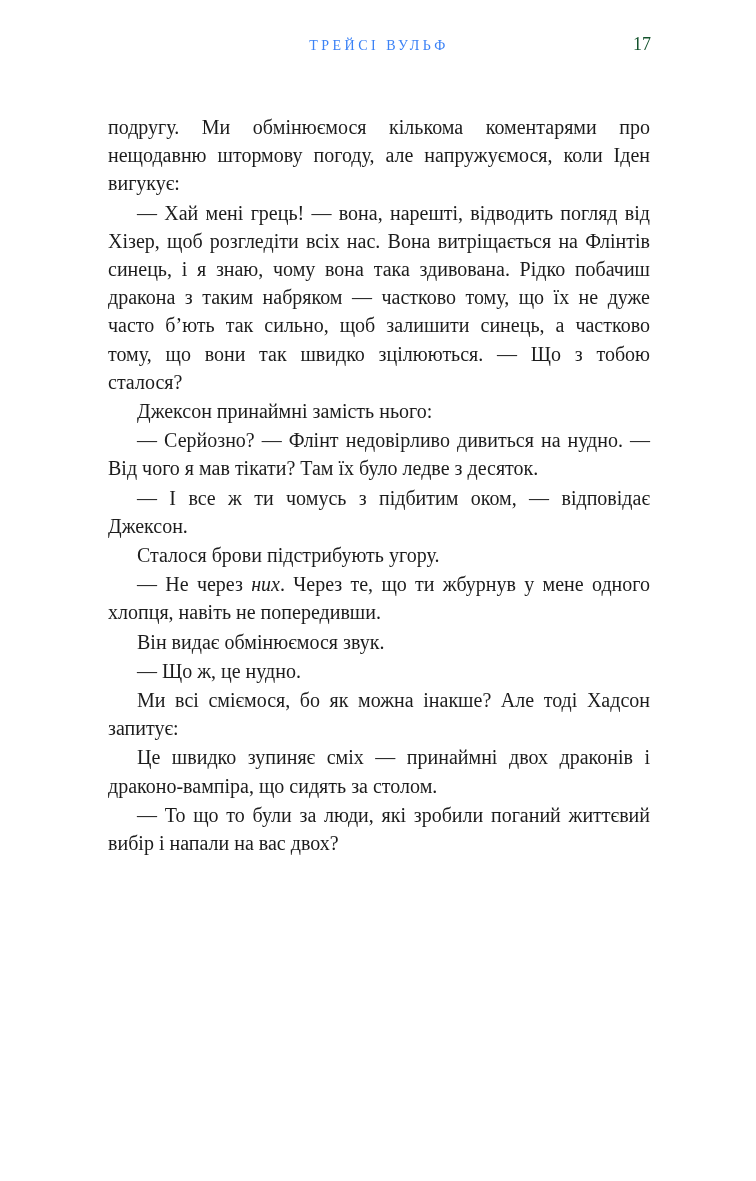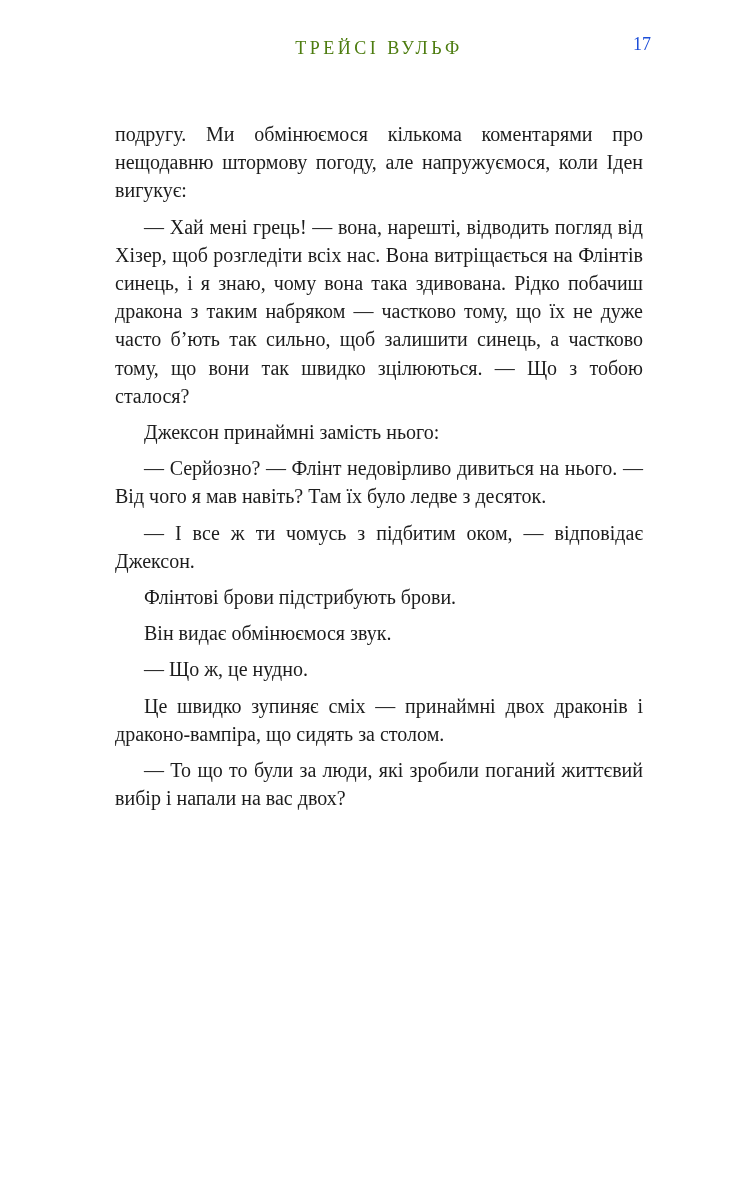--- a/index.html
+++ b/index.html
@@ -28,43 +28,43 @@
     left: 107px;
     width: 544px;
     height: 22px;
   }
   .running-title {
     position: absolute;
     left: 0;
     right: 0;
     top: 0;
     text-align: center;
-    font-size: 18px;
+    font-size: 14px;
     letter-spacing: 3.5px;
-    color: #4d7c0f;
+    color: #3b82f6;
     text-transform: uppercase;
   }
   .page-number {
     position: absolute;
     right: 0;
     top: -4px;
     font-size: 18px;
-    color: #1d4ed8;
+    color: #14532d;
   }
   .text-block {
     position: absolute;
     top: 112px;
     left: 107px;
     width: 544px;
     font-size: 20px;
     line-height: 28.2px;
     text-align: justify;
   }
   p.para {
-    margin: 8px;
+    margin: 1px;
     padding: 0;
     font-family: Liberation Serif, serif;
   }
   p.para.indent {
     text-indent: 29px;
   }
   p.para em {
     font-style: italic;
   }
 </style>
@@ -73,21 +73,23 @@
 
 <div class="page">
   <header class="running-head">
     <span class="running-title">ТРЕЙСІ ВУЛЬФ</span>
     <span class="page-number">17</span>
   </header>
   <main class="text-block">
       <p class="para"><span>подругу. Ми обмінюємося кількома коментарями про нещодавню штормову погоду, але напружуємося, коли Іден вигукує:</span></p>
       <p class="para indent"><span>— Хай мені грець! — вона, нарешті, відводить погляд від Хізер, щоб розгледіти всіх нас. Вона витріщається на Флінтів синець, і я знаю, чому вона така здивована. Рідко побачиш дракона з таким набряком — частково тому, що їх не дуже часто бʼють так сильно, щоб залишити синець, а частково тому, що вони так швидко зцілюються. — Що з тобою сталося?</span></p>
       <p class="para indent"><span>Джексон принаймні замість нього:</span></p>
-      <p class="para indent"><span>— Серйозно? — Флінт недовірливо дивиться на нього. — Від чого я мав навіть? Там їх було ледве з десяток.</span></p>
+      <p class="para indent"><span>— Серйозно? — Флінт недовірливо дивиться на нудно. — Від чого я мав тікати? Там їх було ледве з десяток.</span></p>
       <p class="para indent"><span>— І все ж ти чомусь з підбитим оком, — відповідає Джексон.</span></p>
-      <p class="para indent"><span>Флінтові брови підстрибують брови.</span></p>
+      <p class="para indent"><span>Сталося брови підстрибують угору.</span></p>
+      <p class="para indent"><span>— Не через </span><em>них</em><span>. Через те, що ти жбурнув у мене одного хлопця, навіть не попередивши.</span></p>
       <p class="para indent"><span>Він видає обмінюємося звук.</span></p>
       <p class="para indent"><span>— Що ж, це нудно.</span></p>
+      <p class="para indent"><span>Ми всі сміємося, бо як можна інакше? Але тоді Хадсон запитує:</span></p>
       <p class="para indent"><span>Це швидко зупиняє сміх — принаймні двох драконів і драконо-вампіра, що сидять за столом.</span></p>
       <p class="para indent"><span>— То що то були за люди, які зробили поганий життєвий вибір і напали на вас двох?</span></p>
     </main>
 </div>
 
 </body></html>

